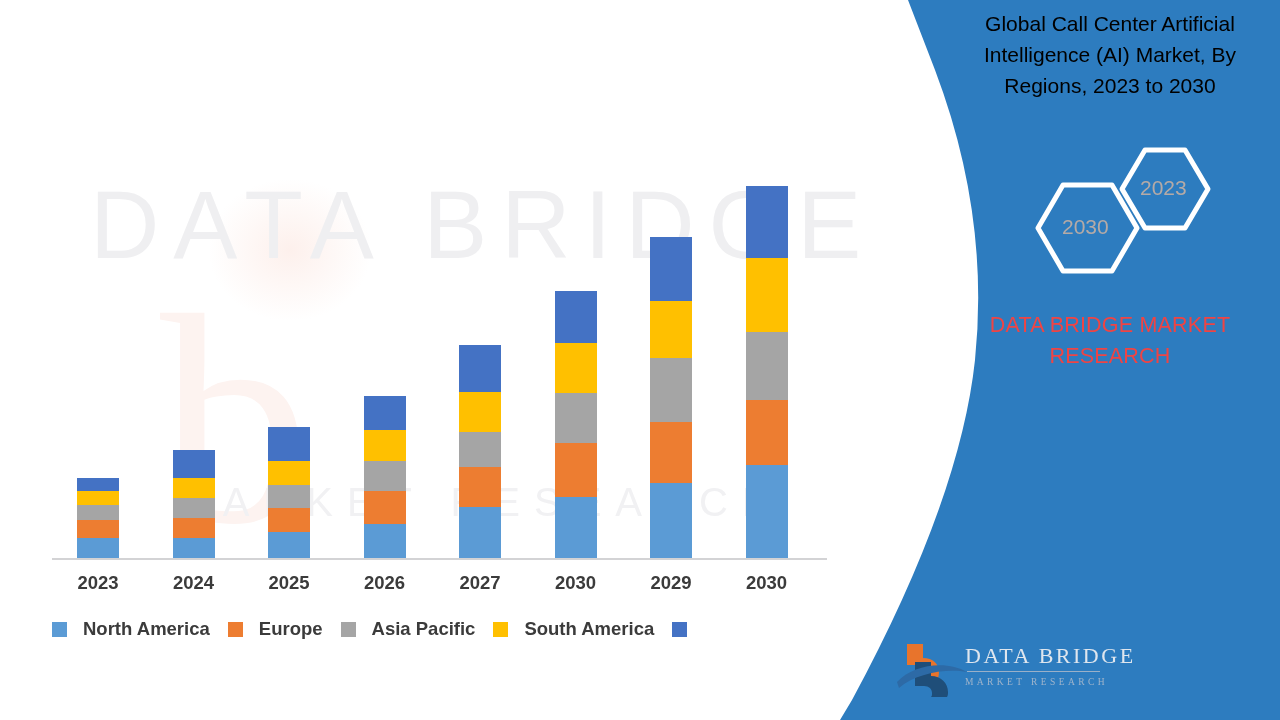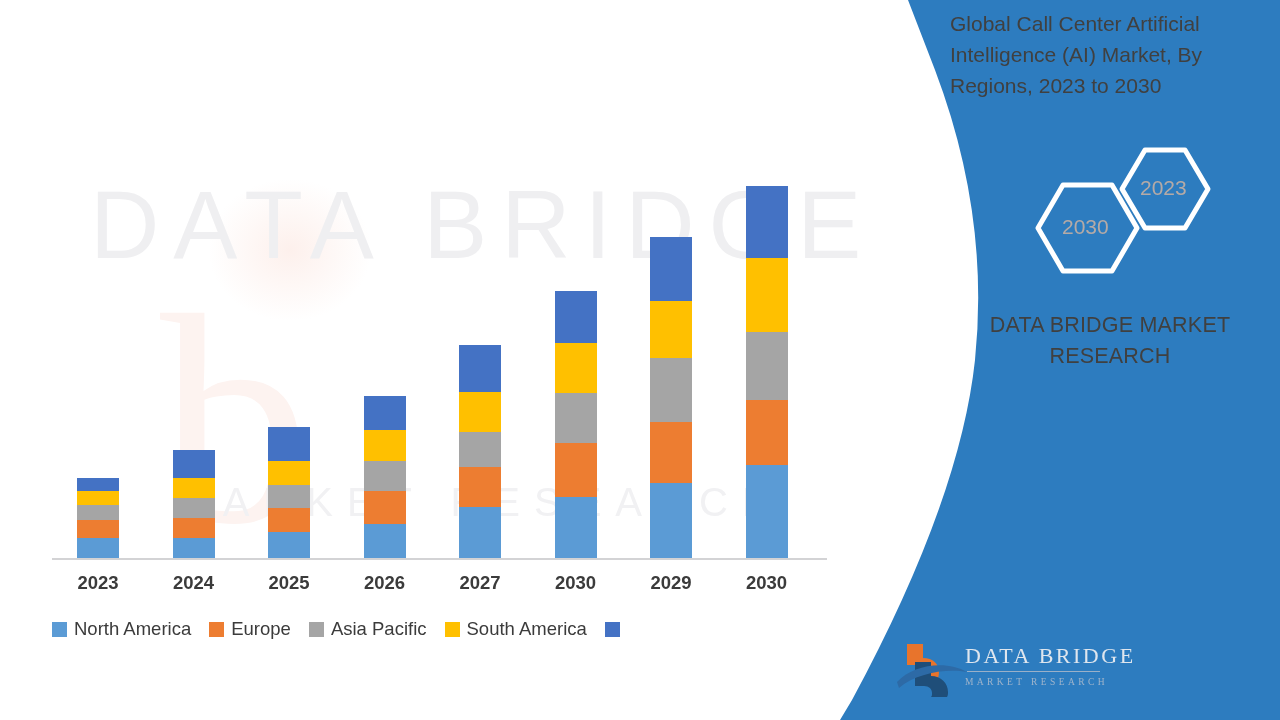--- a/index.html
+++ b/index.html
@@ -57,53 +57,53 @@
     position:absolute;width:80px;text-align:center;
     font-size:18.5px;font-weight:bold;color:#3b3b3b;
   }
 
   .legend{
     position:absolute;left:52px;top:616px;width:790px;height:26px;
     display:flex;align-items:center;justify-content:flex-start;gap:18px;
   }
   .legend-item{display:flex;align-items:center;gap:7px;}
   .legend-swatch{width:15px;height:15px;display:block;}
-  .legend-label{font-size:18.5px;font-weight:normal;color:#3b3b3b;white-space:nowrap;}
+  .legend-label{font-size:18.5px;font-weight:bold;color:#3b3b3b;white-space:nowrap;margin-left:9px;}
 
   .footer-left{
     position:absolute;left:36px;top:684px;
     font-family:"Liberation Serif", serif;
     font-size:13px;color:#1a1a1a;white-space:nowrap;
   }
   .footer-right{
     position:absolute;left:460px;top:685px;
     font-family:"Liberation Serif", serif;
     font-size:12.5px;color:#1a1a1a;white-space:nowrap;
   }
 
   
   .panel{
     position:absolute;right:0;top:0;width:440px;height:720px;
     pointer-events:none;
   }
   .panel svg{display:block;}
   .panel-title{
     position:absolute;right:10px;top:8px;width:320px;
-    text-align:left;
-    color:#404040;font-size:21px;line-height:31px;font-weight:400;
+    text-align:center;
+    color:#000000;font-size:21px;line-height:31px;font-weight:400;
   }
   .hexwrap{position:absolute;right:10px;top:145px;width:320px;height:160px;}
   .hexlabel{
     position:absolute;
     font-size:21px;color:#b5aaa6;
     font-family:"Liberation Sans", sans-serif;
   }
   .brand{
     position:absolute;right:10px;top:310px;width:320px;
-    text-align:center;color:#404040;font-size:21.5px;line-height:31px;
+    text-align:center;color:#ef4444;font-size:21.5px;line-height:31px;
     font-weight:400;letter-spacing:.2px;
   }
 
   .logo{position:absolute;left:895px;top:638px;width:210px;height:60px;}
   .logo-text{
     position:absolute;left:965px;top:644px;
     font-family:"Liberation Serif", serif;
   }
   .logo-main{
     font-size:22px;letter-spacing:2.5px;color:#dfe6ee;

